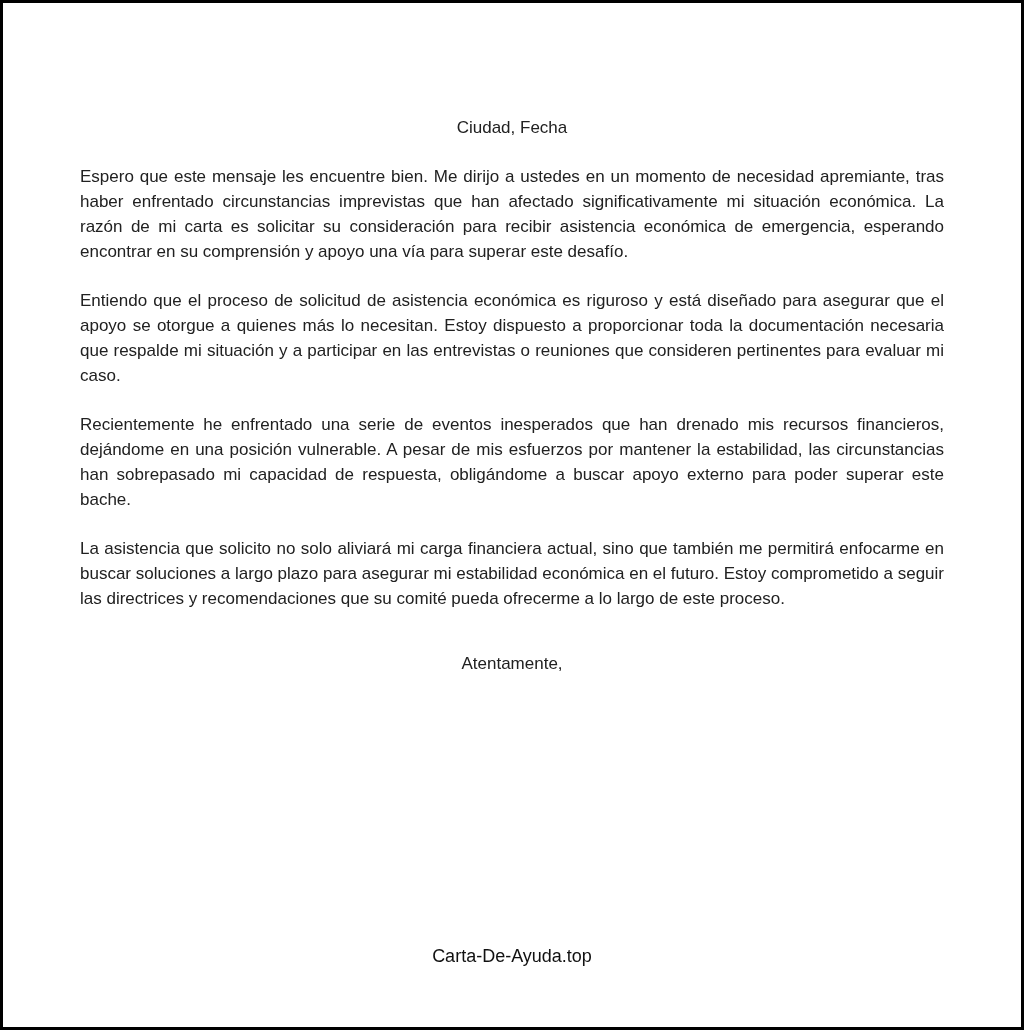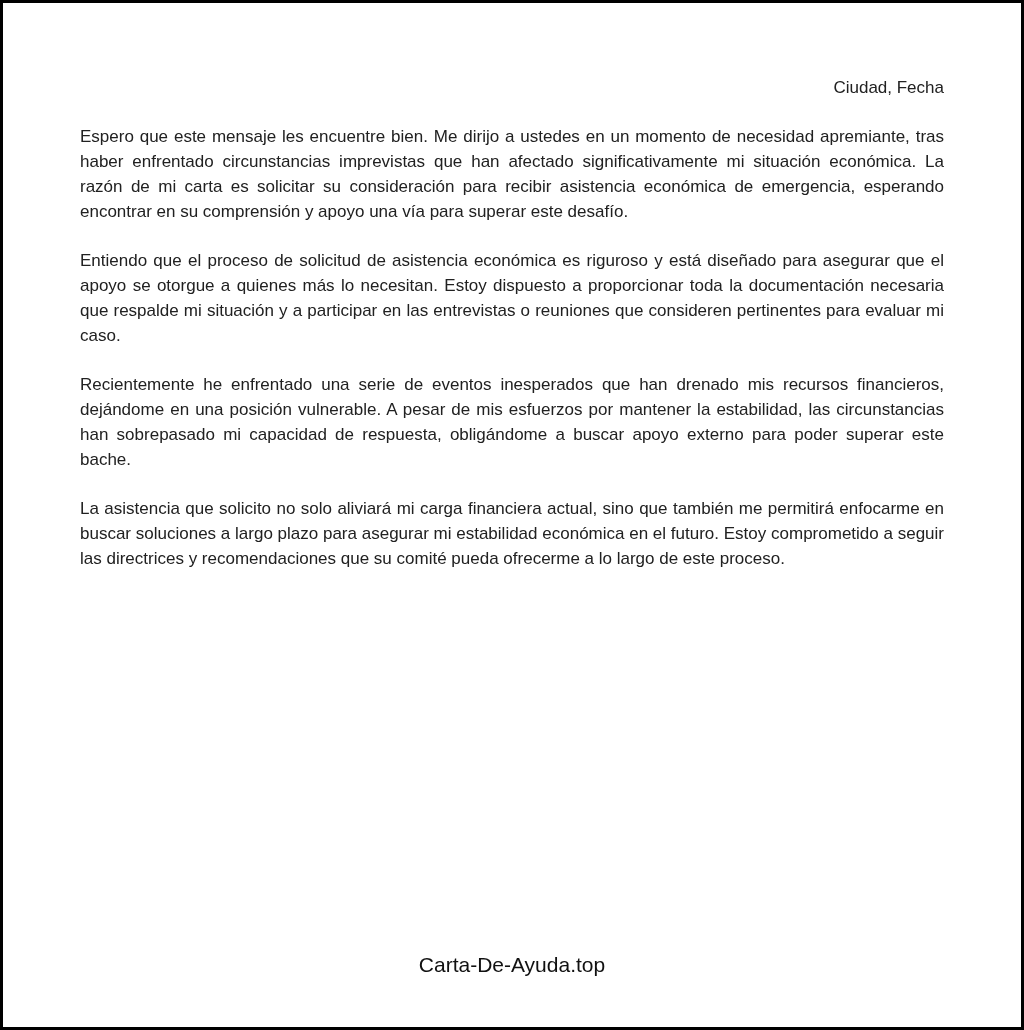--- a/index.html
+++ b/index.html
@@ -25,29 +25,30 @@
     line-height: 25px;
   }
   .block {
     margin: 0 0 24px 0;
   }
   .paragraph {
     text-align: justify;
     text-justify: inter-word;
   }
   .dateline, .salutation, .closing, .signature {
-    text-align: right;
+    text-align: center;
+    margin-top: 40px;
   }
   .site-footer {
     position: absolute;
     left: 0;
     right: 0;
-    bottom: 50px;
+    bottom: 58px;
     text-align: center;
-    font-size: 21px;
+    font-size: 18px;
     line-height: 25px;
     color: #111111;
   }
 </style>
 </head>
 <body>
 
 <div class="page">
   <div class="letter-body">
     <p class="block dateline">Ciudad, Fecha</p>
@@ -55,17 +56,18 @@
 
     <p class="block paragraph">Espero que este mensaje les encuentre bien. Me dirijo a ustedes en un momento de necesidad apremiante, tras haber enfrentado circunstancias imprevistas que han afectado significativamente mi situación económica. La razón de mi carta es solicitar su consideración para recibir asistencia económica de emergencia, esperando encontrar en su comprensión y apoyo una vía para superar este desafío.</p>
 
     <p class="block paragraph">Entiendo que el proceso de solicitud de asistencia económica es riguroso y está diseñado para asegurar que el apoyo se otorgue a quienes más lo necesitan. Estoy dispuesto a proporcionar toda la documentación necesaria que respalde mi situación y a participar en las entrevistas o reuniones que consideren pertinentes para evaluar mi caso.</p>
 
     <p class="block paragraph">Recientemente he enfrentado una serie de eventos inesperados que han drenado mis recursos financieros, dejándome en una posición vulnerable. A pesar de mis esfuerzos por mantener la estabilidad, las circunstancias han sobrepasado mi capacidad de respuesta, obligándome a buscar apoyo externo para poder superar este bache.</p>
 
     <p class="block paragraph">La asistencia que solicito no solo aliviará mi carga financiera actual, sino que también me permitirá enfocarme en buscar soluciones a largo plazo para asegurar mi estabilidad económica en el futuro. Estoy comprometido a seguir las directrices y recomendaciones que su comité pueda ofrecerme a lo largo de este proceso.</p>
 
 
+    <p class="block closing">Atentamente,</p>
 
   </div>
 
   <div class="site-footer">Carta-De-Ayuda.top</div>
 </div>
 
 </body></html>

